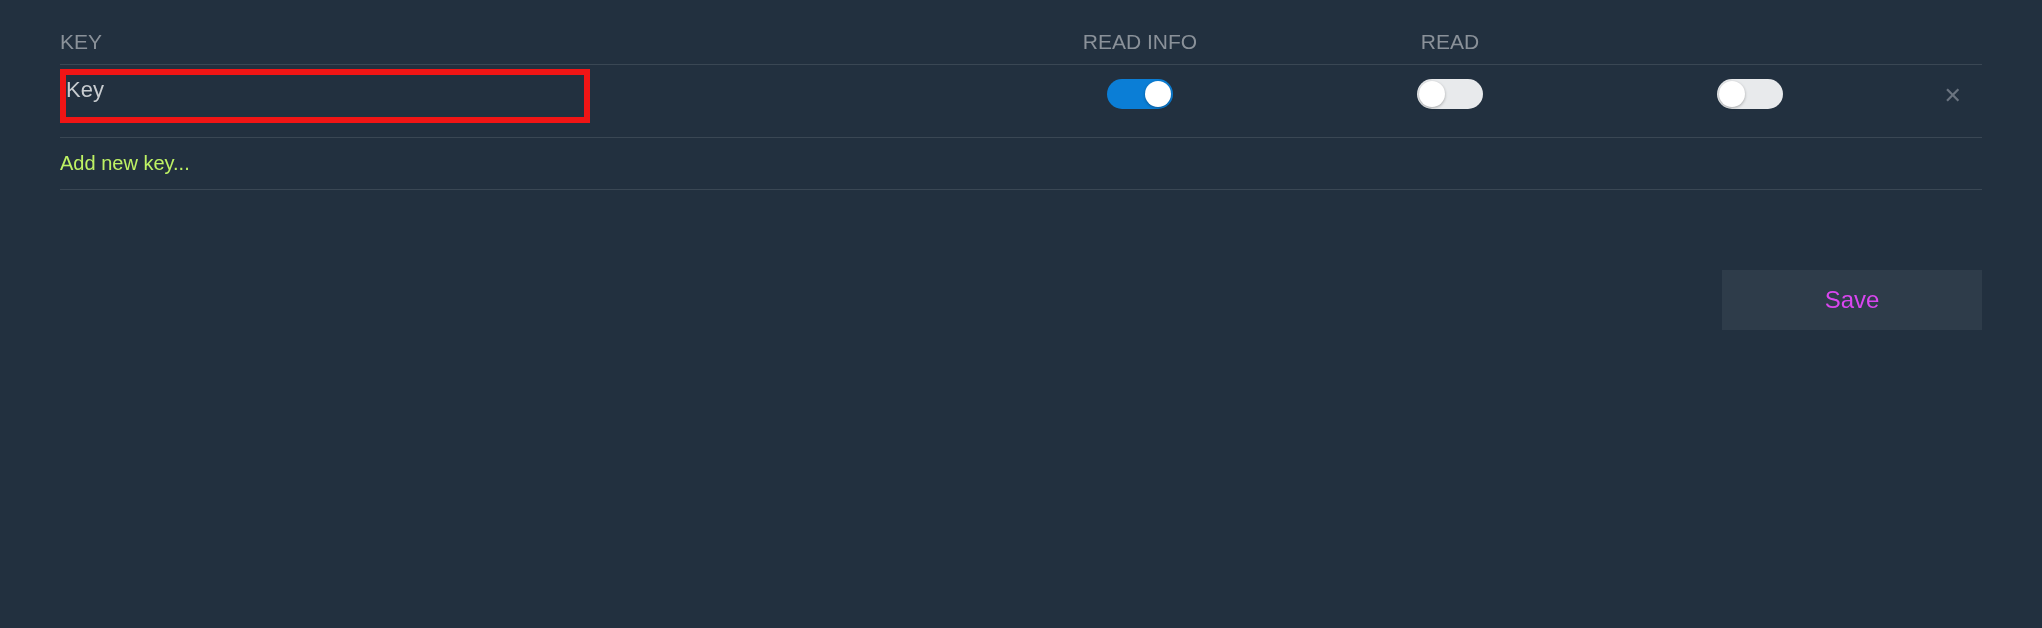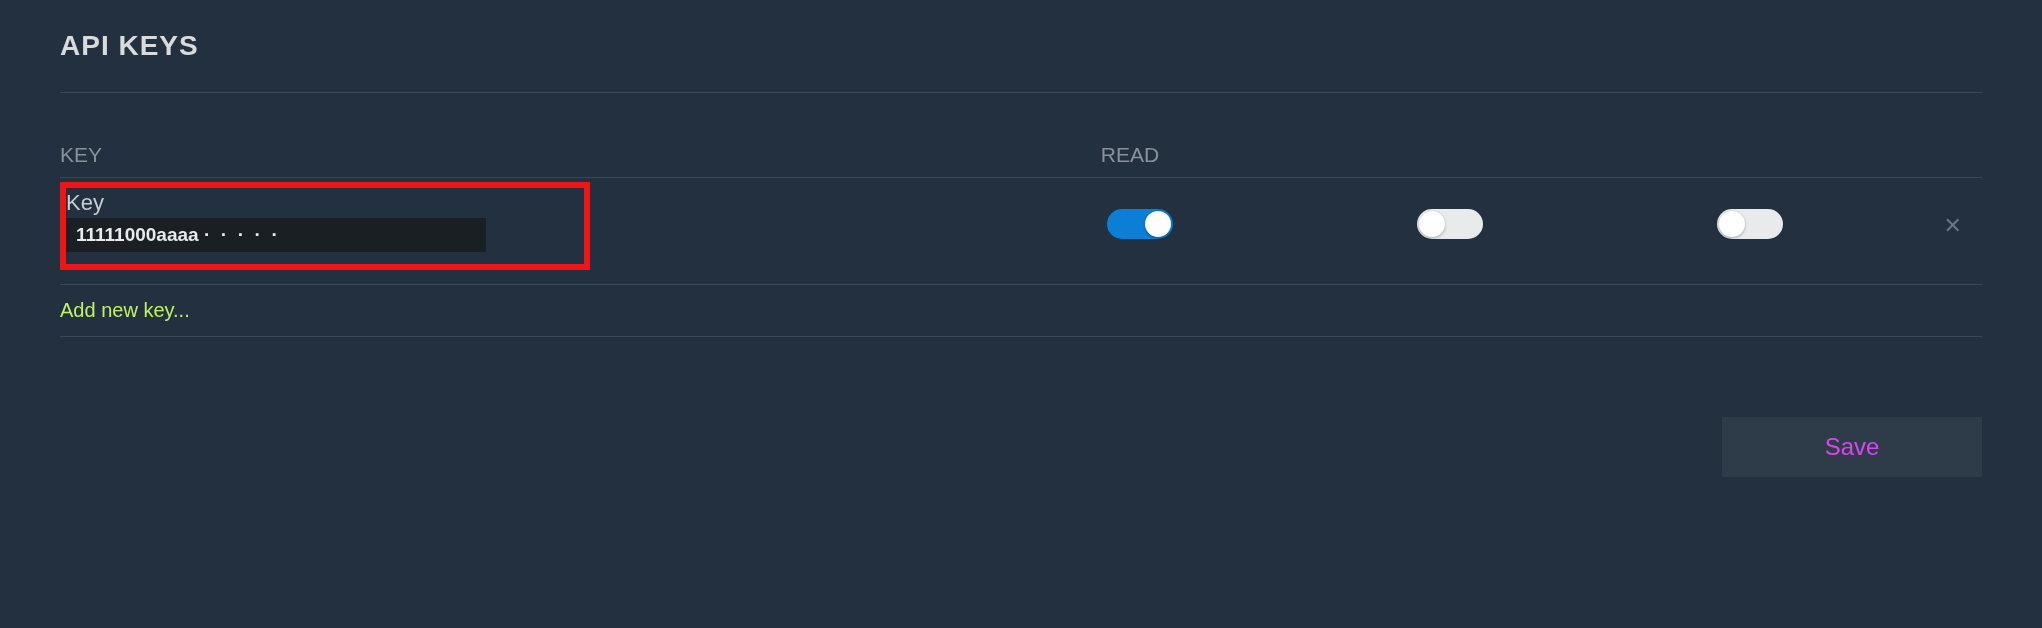--- a/index.html
+++ b/index.html
@@ -149,34 +149,33 @@
       padding: 16px 0;
       width: 260px;
       cursor: pointer;
       font-family: inherit;
     }
   </style>
 </head>
 <body>
 
 <div class="container">
-  <h1 class="page-title">API KEYS</h1>
 
   <div class="table-header">
     <div class="col-key"><span class="header-label">KEY</span></div>
+    <div class="col-read"><span class="header-label">READ INFO</span></div>
     <div class="col-trade"><span class="header-label">READ</span></div>
     <div class="col-delete"></div>
   </div>
 
   <div class="key-row-wrap">
     <div class="key-row">
       <div class="col-key">
         <div class="highlight-box">
           <div class="field-label">Key</div>
-          <input type="text" class="field-input" value="11111000aaaa ·  ·  ·  ·  ·" style="">
         </div>
       </div>
       <div class="col-read">
         <div class="toggle toggle-on">
           <div class="toggle-knob"></div>
         </div>
       </div>
       <div class="col-trade">
         <div class="toggle toggle-off">
           <div class="toggle-knob"></div>

